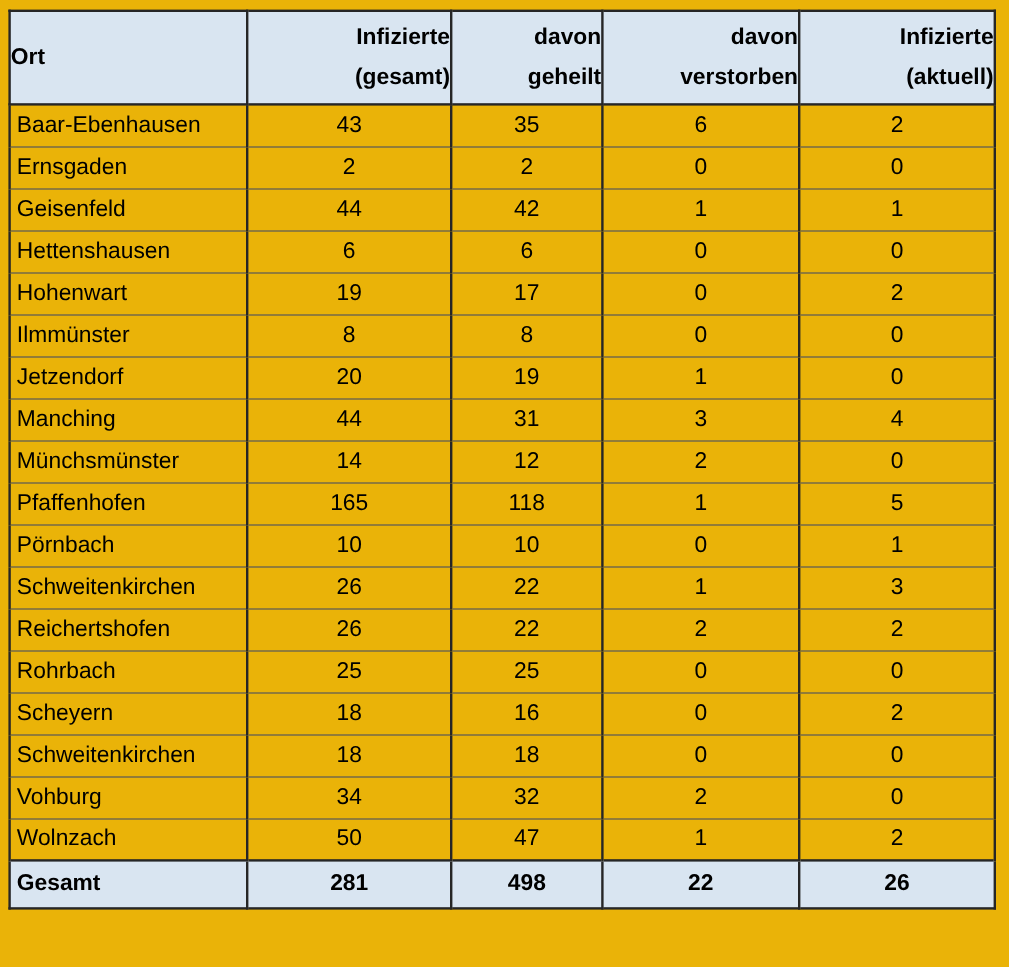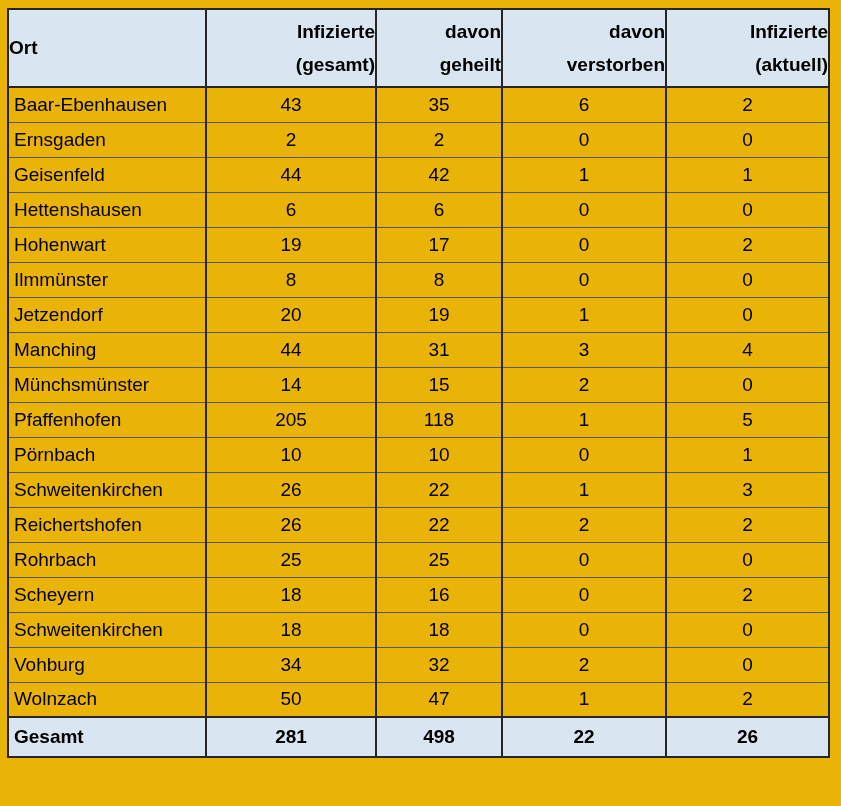--- a/index.html
+++ b/index.html
@@ -152,27 +152,27 @@
         <tr>
           <td class="ort-cell">Manching</td>
           <td class="num-cell">44</td>
           <td class="num-cell">31</td>
           <td class="num-cell">3</td>
           <td class="num-cell">4</td>
         </tr>
         <tr>
           <td class="ort-cell">Münchsmünster</td>
           <td class="num-cell">14</td>
-          <td class="num-cell">15</td>
+          <td class="num-cell">12</td>
           <td class="num-cell">2</td>
           <td class="num-cell">0</td>
         </tr>
         <tr>
           <td class="ort-cell">Pfaffenhofen</td>
-          <td class="num-cell">205</td>
+          <td class="num-cell">165</td>
           <td class="num-cell">118</td>
           <td class="num-cell">1</td>
           <td class="num-cell">5</td>
         </tr>
         <tr>
           <td class="ort-cell">Pörnbach</td>
           <td class="num-cell">10</td>
           <td class="num-cell">10</td>
           <td class="num-cell">0</td>
           <td class="num-cell">1</td>

